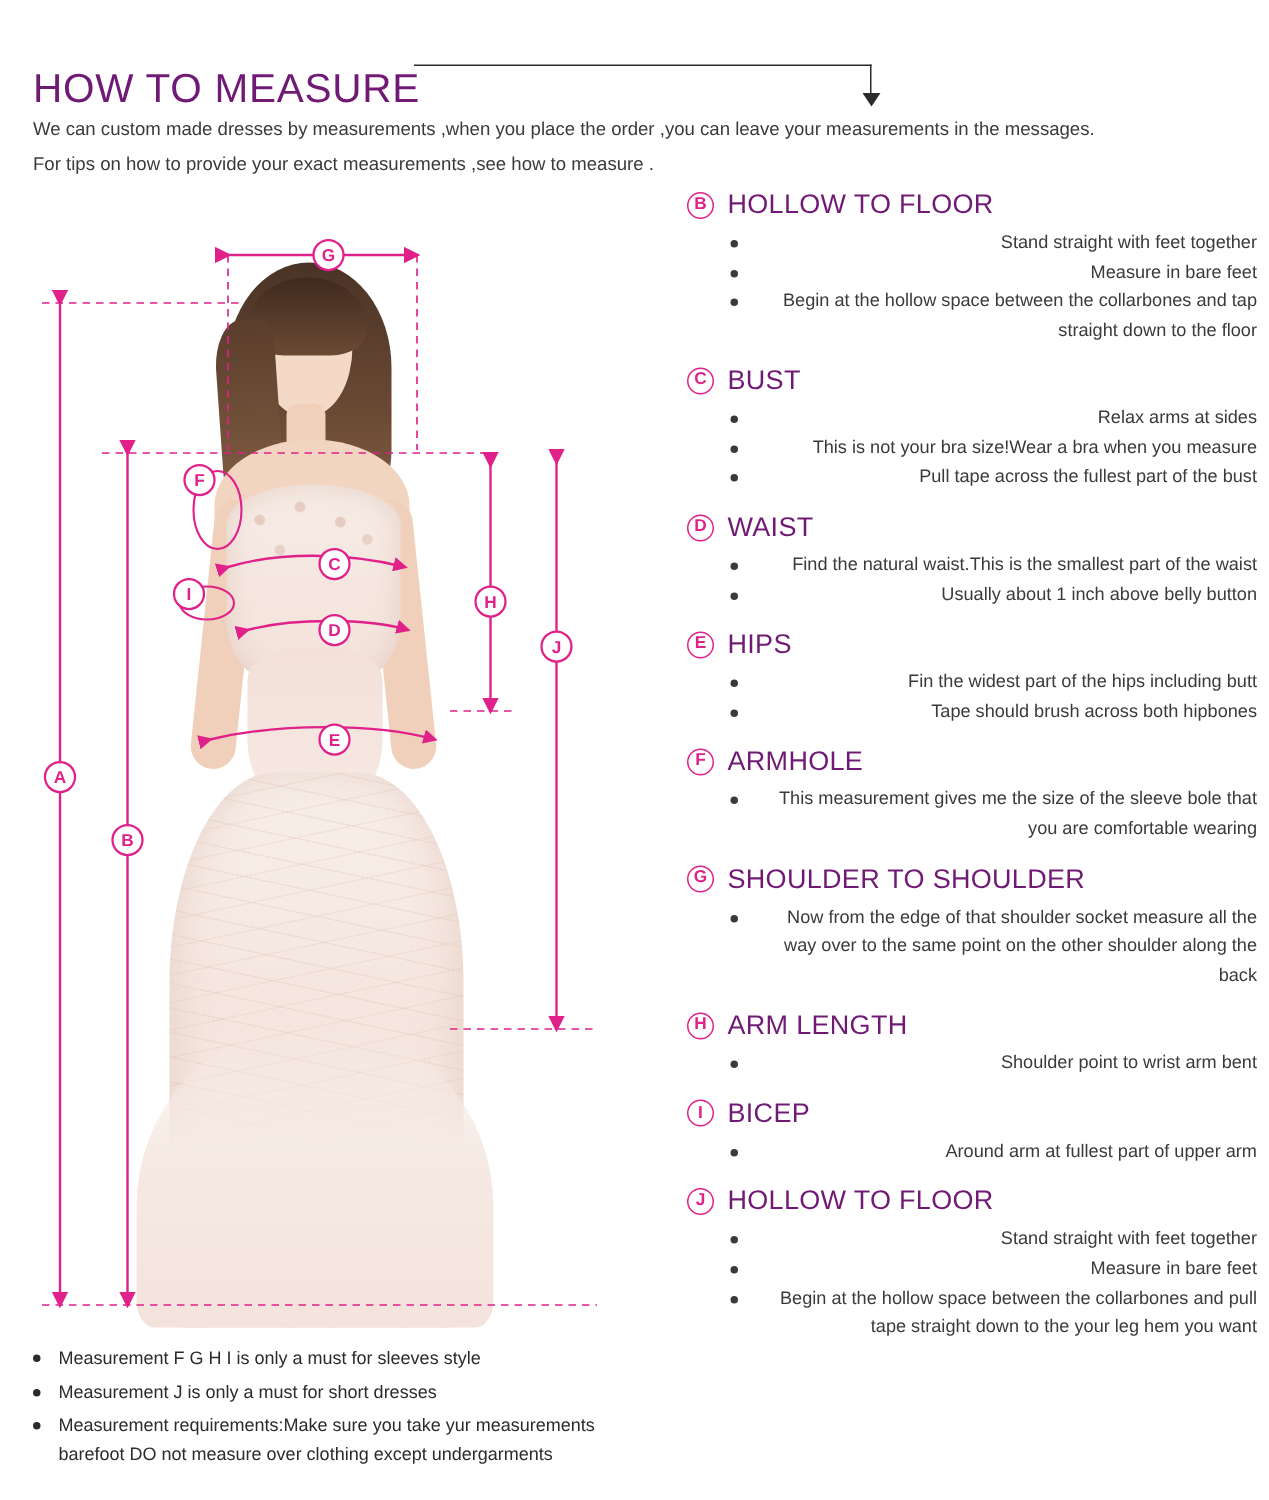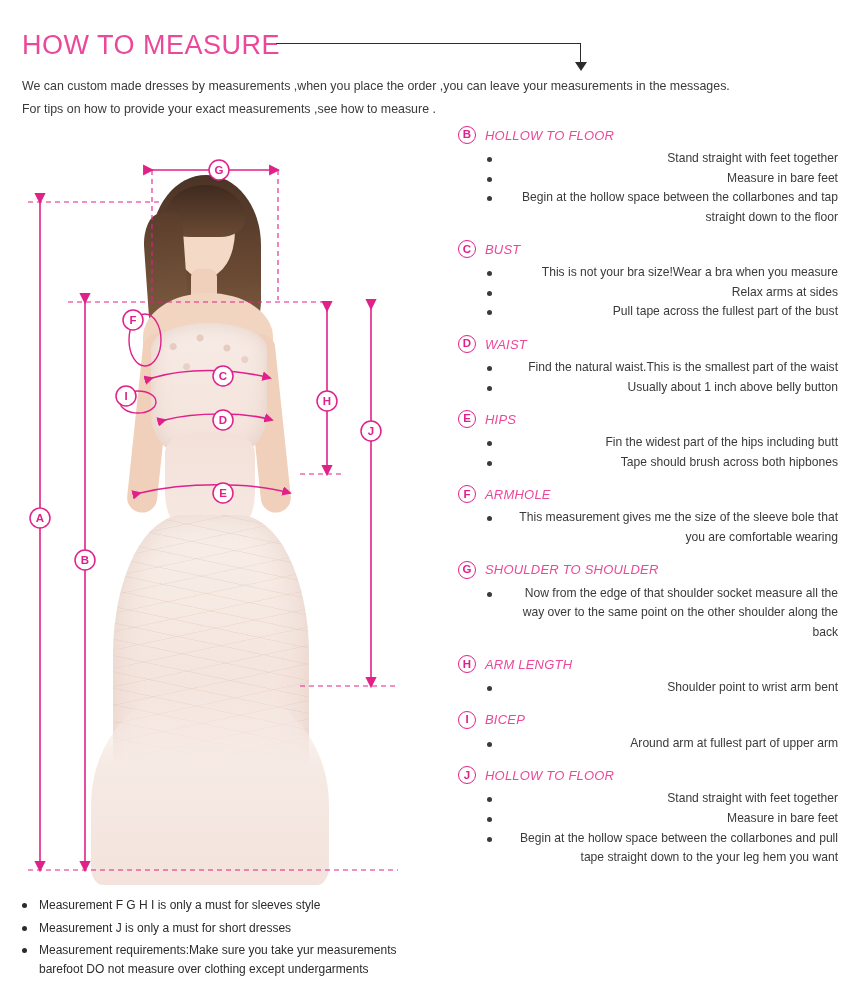--- a/index.html
+++ b/index.html
@@ -15,24 +15,24 @@
     overflow: hidden;
   }
   .page {
     position: relative;
     width: 846px; height: 1000px;
   }
 
   
   .title {
     position: absolute;
-    left: 22px; top: 30px;
+    left: 22px; top: 44px;
     font-size: 27px;
     letter-spacing: 0.5px;
-    color: #ec4899;
+    color: #701a75;
     font-weight: 400;
     white-space: nowrap;
   }
   .title-rule {
     position: absolute;
     left: 276px; top: 43px;
     width: 305px; height: 1px;
     background: #2b2b2b;
   }
   .title-rule-down {
@@ -192,24 +192,23 @@
     width: 18px; height: 18px; flex: 0 0 18px;
     border: 1.4px solid #e0218a;
     border-radius: 50%;
     color: #e0218a;
     font-size: 11.5px;
     font-weight: 700;
     display: flex; align-items: center; justify-content: center;
     line-height: 1;
   }
   .block-title {
-    font-size: 13px;
-    color: #ec4899;
+    font-size: 18px;
+    color: #701a75;
     letter-spacing: .2px;
-    font-style: italic;
   }
   ul.bullets { list-style: none; margin: 0; padding: 0 0 0 29px; }
   ul.bullets li {
     position: relative;
     font-size: 12.1px;
     color: #3a3a3a;
     line-height: 1.62;
     padding-left: 17px;
     text-align: right;
   }
@@ -366,22 +365,22 @@
         <li>Begin at the hollow space between the  collarbones and tap straight down to the floor</li>
       </ul>
     </div>
 
     <div class="block">
       <div class="block-head">
         <div class="badge">C</div>
         <div class="block-title">BUST</div>
       </div>
       <ul class="bullets">
+        <li>Relax arms at sides</li>
         <li>This is not your bra size!Wear a bra when you measure</li>
-        <li>Relax arms at sides</li>
         <li>Pull tape across the fullest part of the bust</li>
       </ul>
     </div>
 
     <div class="block">
       <div class="block-head">
         <div class="badge">D</div>
         <div class="block-title">WAIST</div>
       </div>
       <ul class="bullets">

